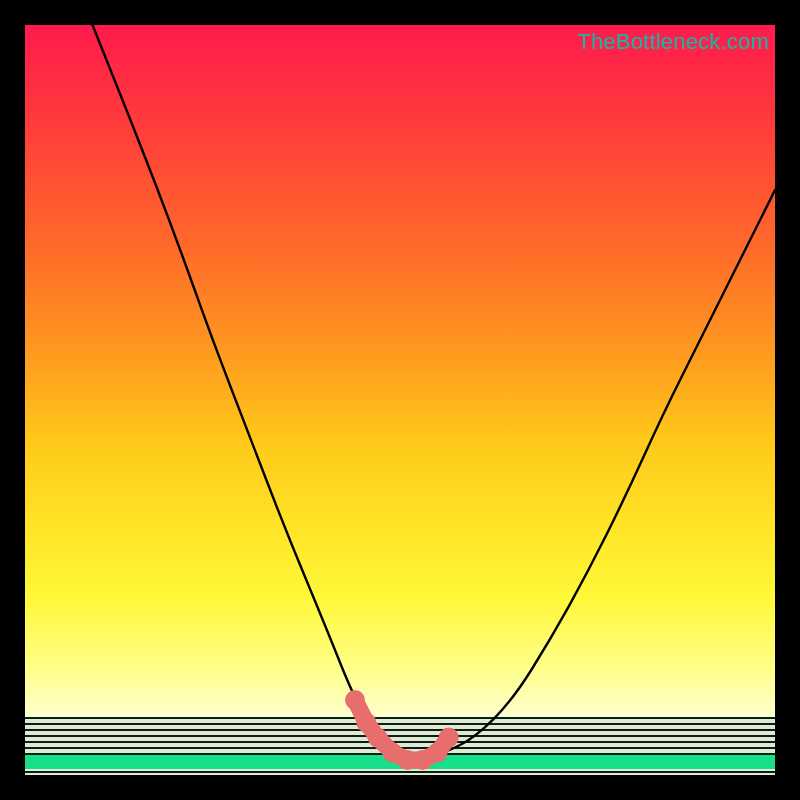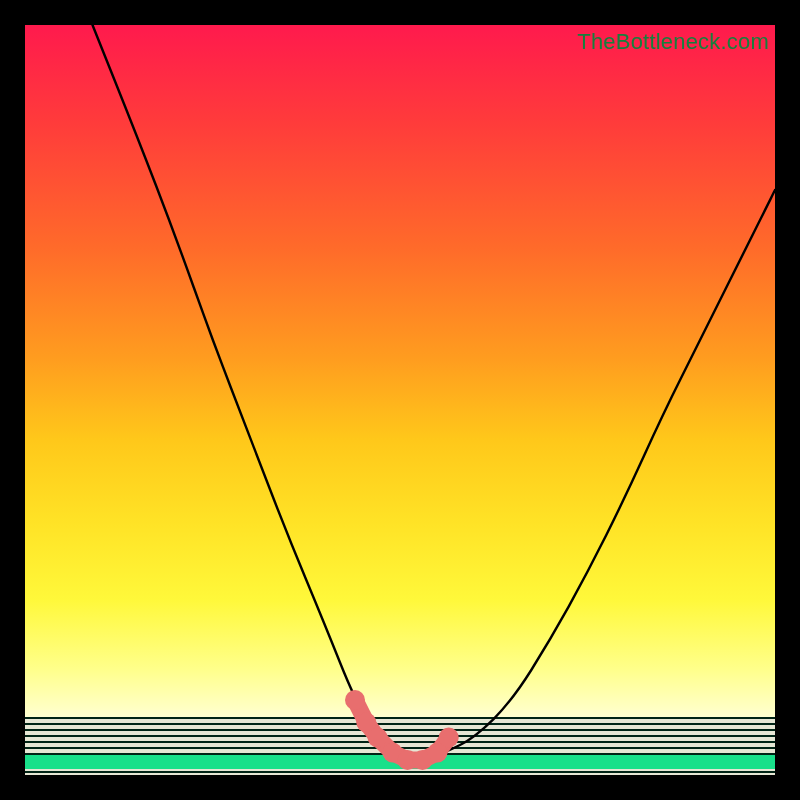--- a/index.html
+++ b/index.html
@@ -67,21 +67,21 @@
     width: 100%;
     height: 14px;
     background: #18e08a;
   }
   .watermark {
     position: absolute;
     top: 4px;
     right: 6px;
     font-family: Arial, Helvetica, sans-serif;
     font-size: 22px;
-    color: #15803d;
+    color: #14b8a6;
     font-weight: 500;
     letter-spacing: 0.2px;
   }
   svg.overlay {
     position: absolute;
     left: 0; top: 0;
     width: 100%;
     height: 100%;
     overflow: visible;
   }

